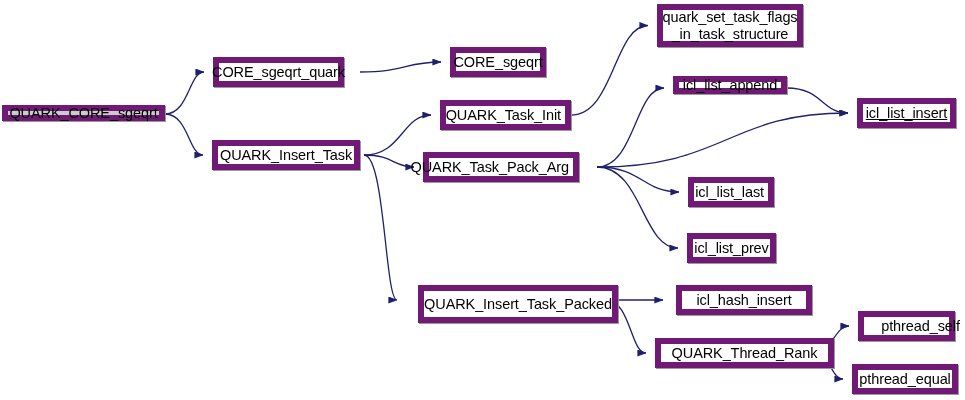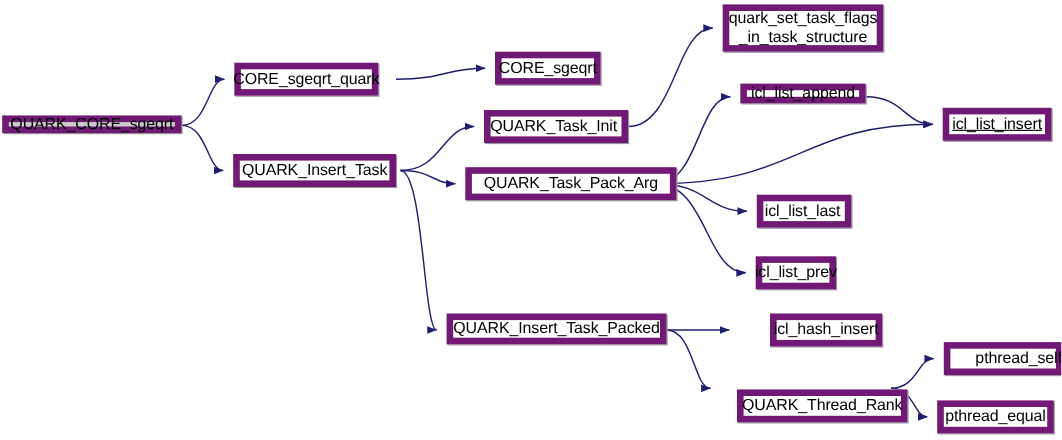--- a/index.html
+++ b/index.html
@@ -74,26 +74,26 @@
         <path d="M 810 353 C 834 353, 834 326, 849 326" fill="none" stroke="#1f1f6e" stroke-width="1.3" marker-end="url(#arrowhead)"></path>
         <path d="M 810 353 C 831 353, 831 379, 843 379" fill="none" stroke="#1f1f6e" stroke-width="1.3" marker-end="url(#arrowhead)"></path>
       </g>
   </svg>
   <div id="node-layer">
       <div class="node-box highlight" style="left: 2px; top: 105px; width: 163px; height: 16px;"><span class="node-label">QUARK_CORE_sgeqrt</span></div>
       <div class="node-box" style="left: 213px; top: 57px; width: 131px; height: 30px;"><span class="node-label">CORE_sgeqrt_quark</span></div>
       <div class="node-box" style="left: 212px; top: 140px; width: 148px; height: 30px;"><span class="node-label">QUARK_Insert_Task</span></div>
       <div class="node-box" style="left: 450px; top: 47px; width: 96px; height: 30px;"><span class="node-label">CORE_sgeqrt</span></div>
       <div class="node-box" style="left: 440px; top: 100px; width: 131px; height: 30px; justify-content: flex-end;"><span class="node-label">QUARK_Task_Init</span></div>
-      <div class="node-box" style="left: 423px; top: 152px; width: 192px; height: 30px;"><span class="node-label">QUARK_Task_Pack_Arg</span></div>
-      <div class="node-box" style="left: 406px; top: 285px; width: 200px; height: 28px;"><span class="node-label">QUARK_Insert_Task_Packed</span></div>
+      <div class="node-box" style="left: 423px; top: 152px; width: 156px; height: 30px; justify-content: flex-end;"><span class="node-label">QUARK_Task_Pack_Arg</span></div>
+      <div class="node-box" style="left: 418px; top: 285px; width: 200px; height: 38px;"><span class="node-label">QUARK_Insert_Task_Packed</span></div>
       <div class="node-box" style="left: 657px; top: 4px; width: 146px; height: 43px;"><span class="node-label">quark_set_task_flags
 _in_task_structure</span></div>
       <div class="node-box" style="left: 673px; top: 76px; width: 114px; height: 18px;"><span class="node-label">icl_list_append</span></div>
       <div class="node-box" style="left: 857px; top: 98px; width: 99px; height: 30px; text-decoration: underline;"><span class="node-label">icl_list_insert</span></div>
       <div class="node-box" style="left: 688px; top: 177px; width: 86px; height: 30px; justify-content: flex-end;"><span class="node-label">icl_list_last</span></div>
-      <div class="node-box" style="left: 687px; top: 233px; width: 73px; height: 30px;"><span class="node-label">icl_list_prev</span></div>
-      <div class="node-box" style="left: 700px; top: 285px; width: 102px; height: 30px;"><span class="node-label">icl_hash_insert</span></div>
-      <div class="node-box" style="left: 670px; top: 338px; width: 155px; height: 30px; margin-top: 16px;"><span class="node-label">QUARK_Thread_Rank</span></div>
-      <div class="node-box" style="left: 858px; top: 311px; width: 108px; height: 30px; padding-left: 28px;"><span class="node-label">pthread_self</span></div>
+      <div class="node-box" style="left: 687px; top: 233px; width: 89px; height: 30px;"><span class="node-label">icl_list_prev</span></div>
+      <div class="node-box" style="left: 676px; top: 285px; width: 136px; height: 30px;"><span class="node-label">icl_hash_insert</span></div>
+      <div class="node-box" style="left: 655px; top: 338px; width: 179px; height: 30px;"><span class="node-label">QUARK_Thread_Rank</span></div>
+      <div class="node-box" style="left: 858px; top: 311px; width: 97px; height: 30px; padding-left: 28px;"><span class="node-label">pthread_self</span></div>
       <div class="node-box" style="left: 852px; top: 364px; width: 106px; height: 30px;"><span class="node-label">pthread_equal</span></div>
     </div>
 </div>
 
 </body></html>

